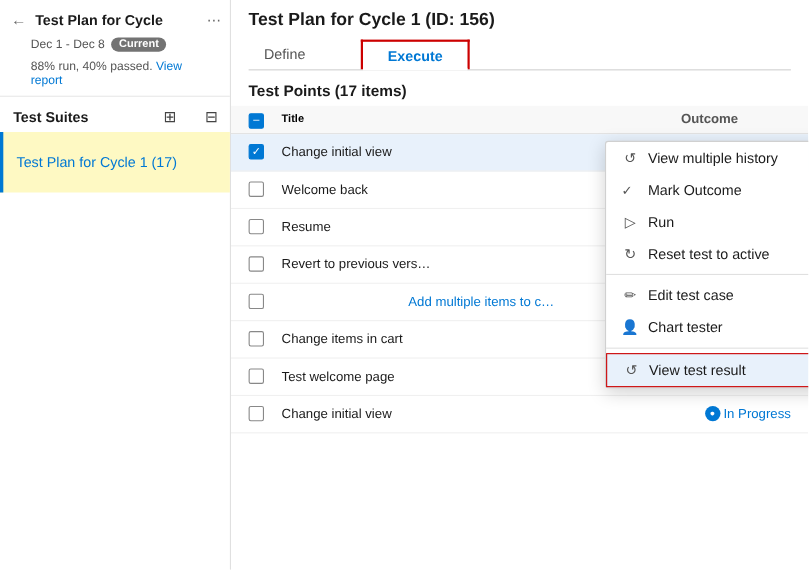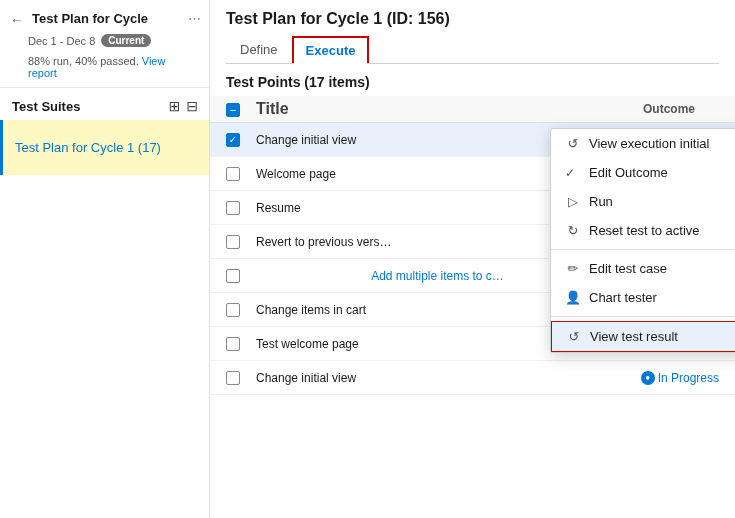--- a/index.html
+++ b/index.html
@@ -63,21 +63,21 @@
     }
     .view-report-link {
       color: #0078d4;
       cursor: pointer;
       text-decoration: none;
     }
     .sidebar-suites-header {
       display: flex;
       align-items: center;
       padding: 8px 8px 4px 12px;
-      gap: 0;
+      gap: 20px;
       border-top: 1px solid #e8e8e8;
       margin-top: 4px;
     }
     .suites-label {
       font-size: 13px;
       font-weight: 600;
       color: #1a1a1a;
       flex: 1;
     }
     .sidebar-icon-btn {
@@ -126,21 +126,22 @@
       border: none;
       background: none;
       position: relative;
     }
     .tab.active {
       color: #0078d4;
       font-weight: 600;
       border: 2px solid #c00;
       border-bottom: none;
       background: #fff;
-      padding: 4px 12px;
+      padding: 4px 23px;
+      margin-left: 36px;
     }
     .tab.active::after {
       content: '';
       position: absolute;
       bottom: -1px;
       left: 0; right: 0;
       height: 2px;
       background: #fff;
     }
 
@@ -159,22 +160,22 @@
     }
 
     .table-header {
       display: flex;
       align-items: center;
       padding: 4px 16px;
       border-bottom: 1px solid #e0e0e0;
       background: #f8f8f8;
     }
     .col-checkbox { width: 30px; }
-    .col-title { flex: 1; font-weight: 600; color: #404040; font-size: 16px; }
-    .col-outcome { width: 100px; text-align: center; font-weight: 600; color: #555; font-size: 12px; }
+    .col-title { flex: 1; font-weight: 600; color: #000000; font-size: 10px; }
+    .col-outcome { width: 100px; text-align: left; font-weight: 600; color: #555; font-size: 12px; }
 
     .table-row {
       display: flex;
       align-items: center;
       padding: 5px 16px;
       border-bottom: 1px solid #f0f0f0;
       min-height: 34px;
     }
     .table-row.selected {
       background: #e8f1fb;
@@ -310,21 +311,21 @@
             <span class="icon-x">✕</span>
             <span>Failed</span>
           </span>
       </div>
     </div>
 
     <div class="table-row">
       <div class="row-checkbox col-checkbox">
         <div class="checkbox"></div>
       </div>
-      <div class="row-title">Welcome page</div>
+      <div class="row-title">Welcome back</div>
       <div class="row-outcome">
         <span class="outcome-passed">
             <span class="icon-check">✓</span>
             <span>Passed</span>
           </span>
       </div>
     </div>
 
     <div class="table-row">
       <div class="row-checkbox col-checkbox">
@@ -402,25 +403,25 @@
             <span class="icon-clock">●</span>
             <span>In Progress</span>
           </span>
       </div>
     </div>
   </div>
 
   <div class="context-menu">
     <div class="menu-item">
       <span class="menu-icon">↺</span>
-      <span>View execution initial</span>
+      <span>View multiple history</span>
     </div>
     <div class="menu-item">
       <span class="menu-check">✓</span>
-      <span>Edit Outcome</span>
+      <span>Mark Outcome</span>
 
     </div>
     <div class="menu-item">
       <span class="menu-icon">▷</span>
       <span>Run</span>
 
     </div>
     <div class="menu-item">
       <span class="menu-icon">↻</span>
       <span>Reset test to active</span>

